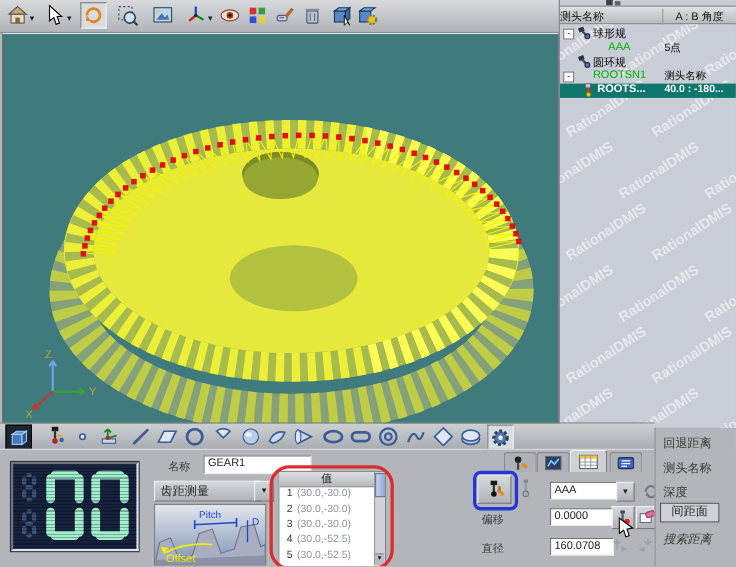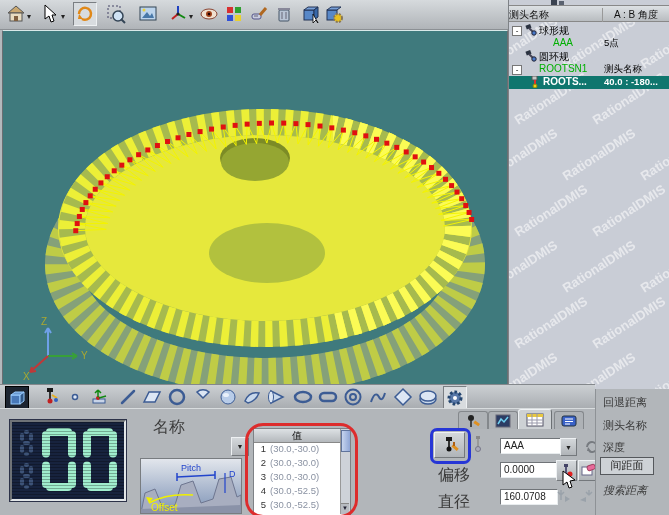--- a/index.html
+++ b/index.html
@@ -50,21 +50,21 @@
   #spacing-box{position:absolute;left:4px;top:68px;width:52px;height:16px;background:#ced2d6;
     border:1px solid #55585c;font-size:11px;color:#222;text-align:center;line-height:15px;}
   
   #led{left:10px;top:420px;width:112px;height:77px;background:#17233e;
     border:2px solid;border-color:#6f7377 #e2e6e8 #e2e6e8 #6f7377;box-shadow:0 0 0 1px #2c3248;}
   #led .scan{position:absolute;left:0;top:0;width:112px;height:77px;
     background:repeating-linear-gradient(180deg,rgba(0,0,0,.28) 0 1px,transparent 1px 3px);pointer-events:none;}
   
   .field{position:absolute;background:#fff;border:1px solid;border-color:#707478 #e8ecee #e8ecee #707478;
     font-size:10px;color:#222;padding:1px 3px;line-height:12px;}
-  .slabel{position:absolute;font-size:16px;color:#3c3c3c;white-space:nowrap;text-align:right;}
+  .slabel{position:absolute;font-size:10px;color:#3c3c3c;white-space:nowrap;text-align:right;}
   .btn{position:absolute;background:linear-gradient(#d4d8db,#b0b4b8);
     border:1px solid;border-color:#eef1f3 #74787c #74787c #eef1f3;
     display:flex;align-items:center;justify-content:center;}
   .arrbtn{background:linear-gradient(#d4d8db,#b0b4b8);border:1px solid;
     border-color:#eef1f3 #74787c #74787c #eef1f3;font-size:7px;color:#222;
     display:flex;align-items:center;justify-content:center;}
   
   .tab{position:absolute;top:411px;width:28px;height:17px;background:#aeb2b6;
     border:1px solid #84888c;border-bottom:none;border-radius:3px 3px 0 0;
     display:flex;align-items:center;justify-content:center;}
@@ -463,21 +463,23 @@
         <rect x="71" y="9" width="8" height="26.5" rx="4" fill="#a0eecd"></rect>
         <rect x="97" y="9" width="8" height="26.5" rx="4" fill="#a0eecd"></rect>
         <rect x="71" y="39.5" width="8" height="26.5" rx="4" fill="#a0eecd"></rect>
         <rect x="97" y="39.5" width="8" height="26.5" rx="4" fill="#a0eecd"></rect>
         <rect x="75" y="61" width="26" height="8" rx="4" fill="#a0eecd"></rect>
       </svg>
     <div class="scan"></div>
   </div>
 
   <div class="slabel" style="left:153px;top:417px;">名称</div>
-
+  <div class="field" style="left:185px;top:414px;width:90px;height:13px;">GEAR1</div>
+
+  <div class="btn" style="left:140px;top:437px;width:90px;height:17px;font-size:11px;color:#222;justify-content:flex-start;padding-left:5px;">齿距测量</div>
   <div class="arrbtn abs" style="left:231px;top:437px;width:16px;height:17px;">▼</div>
 
   <svg class="abs" style="left:140px;top:458px;border:1px solid #787c80;" width="100" height="54">
     <defs>
       <linearGradient id="pgbg" x1="0" y1="0" x2="0" y2="1">
         <stop offset="0" stop-color="#e2e6ec"></stop>
           <stop offset="1" stop-color="#7e93b6"></stop>
       </linearGradient>
     </defs>
     <rect x="0" y="0" width="100" height="54" fill="url(#pgbg)"></rect>

